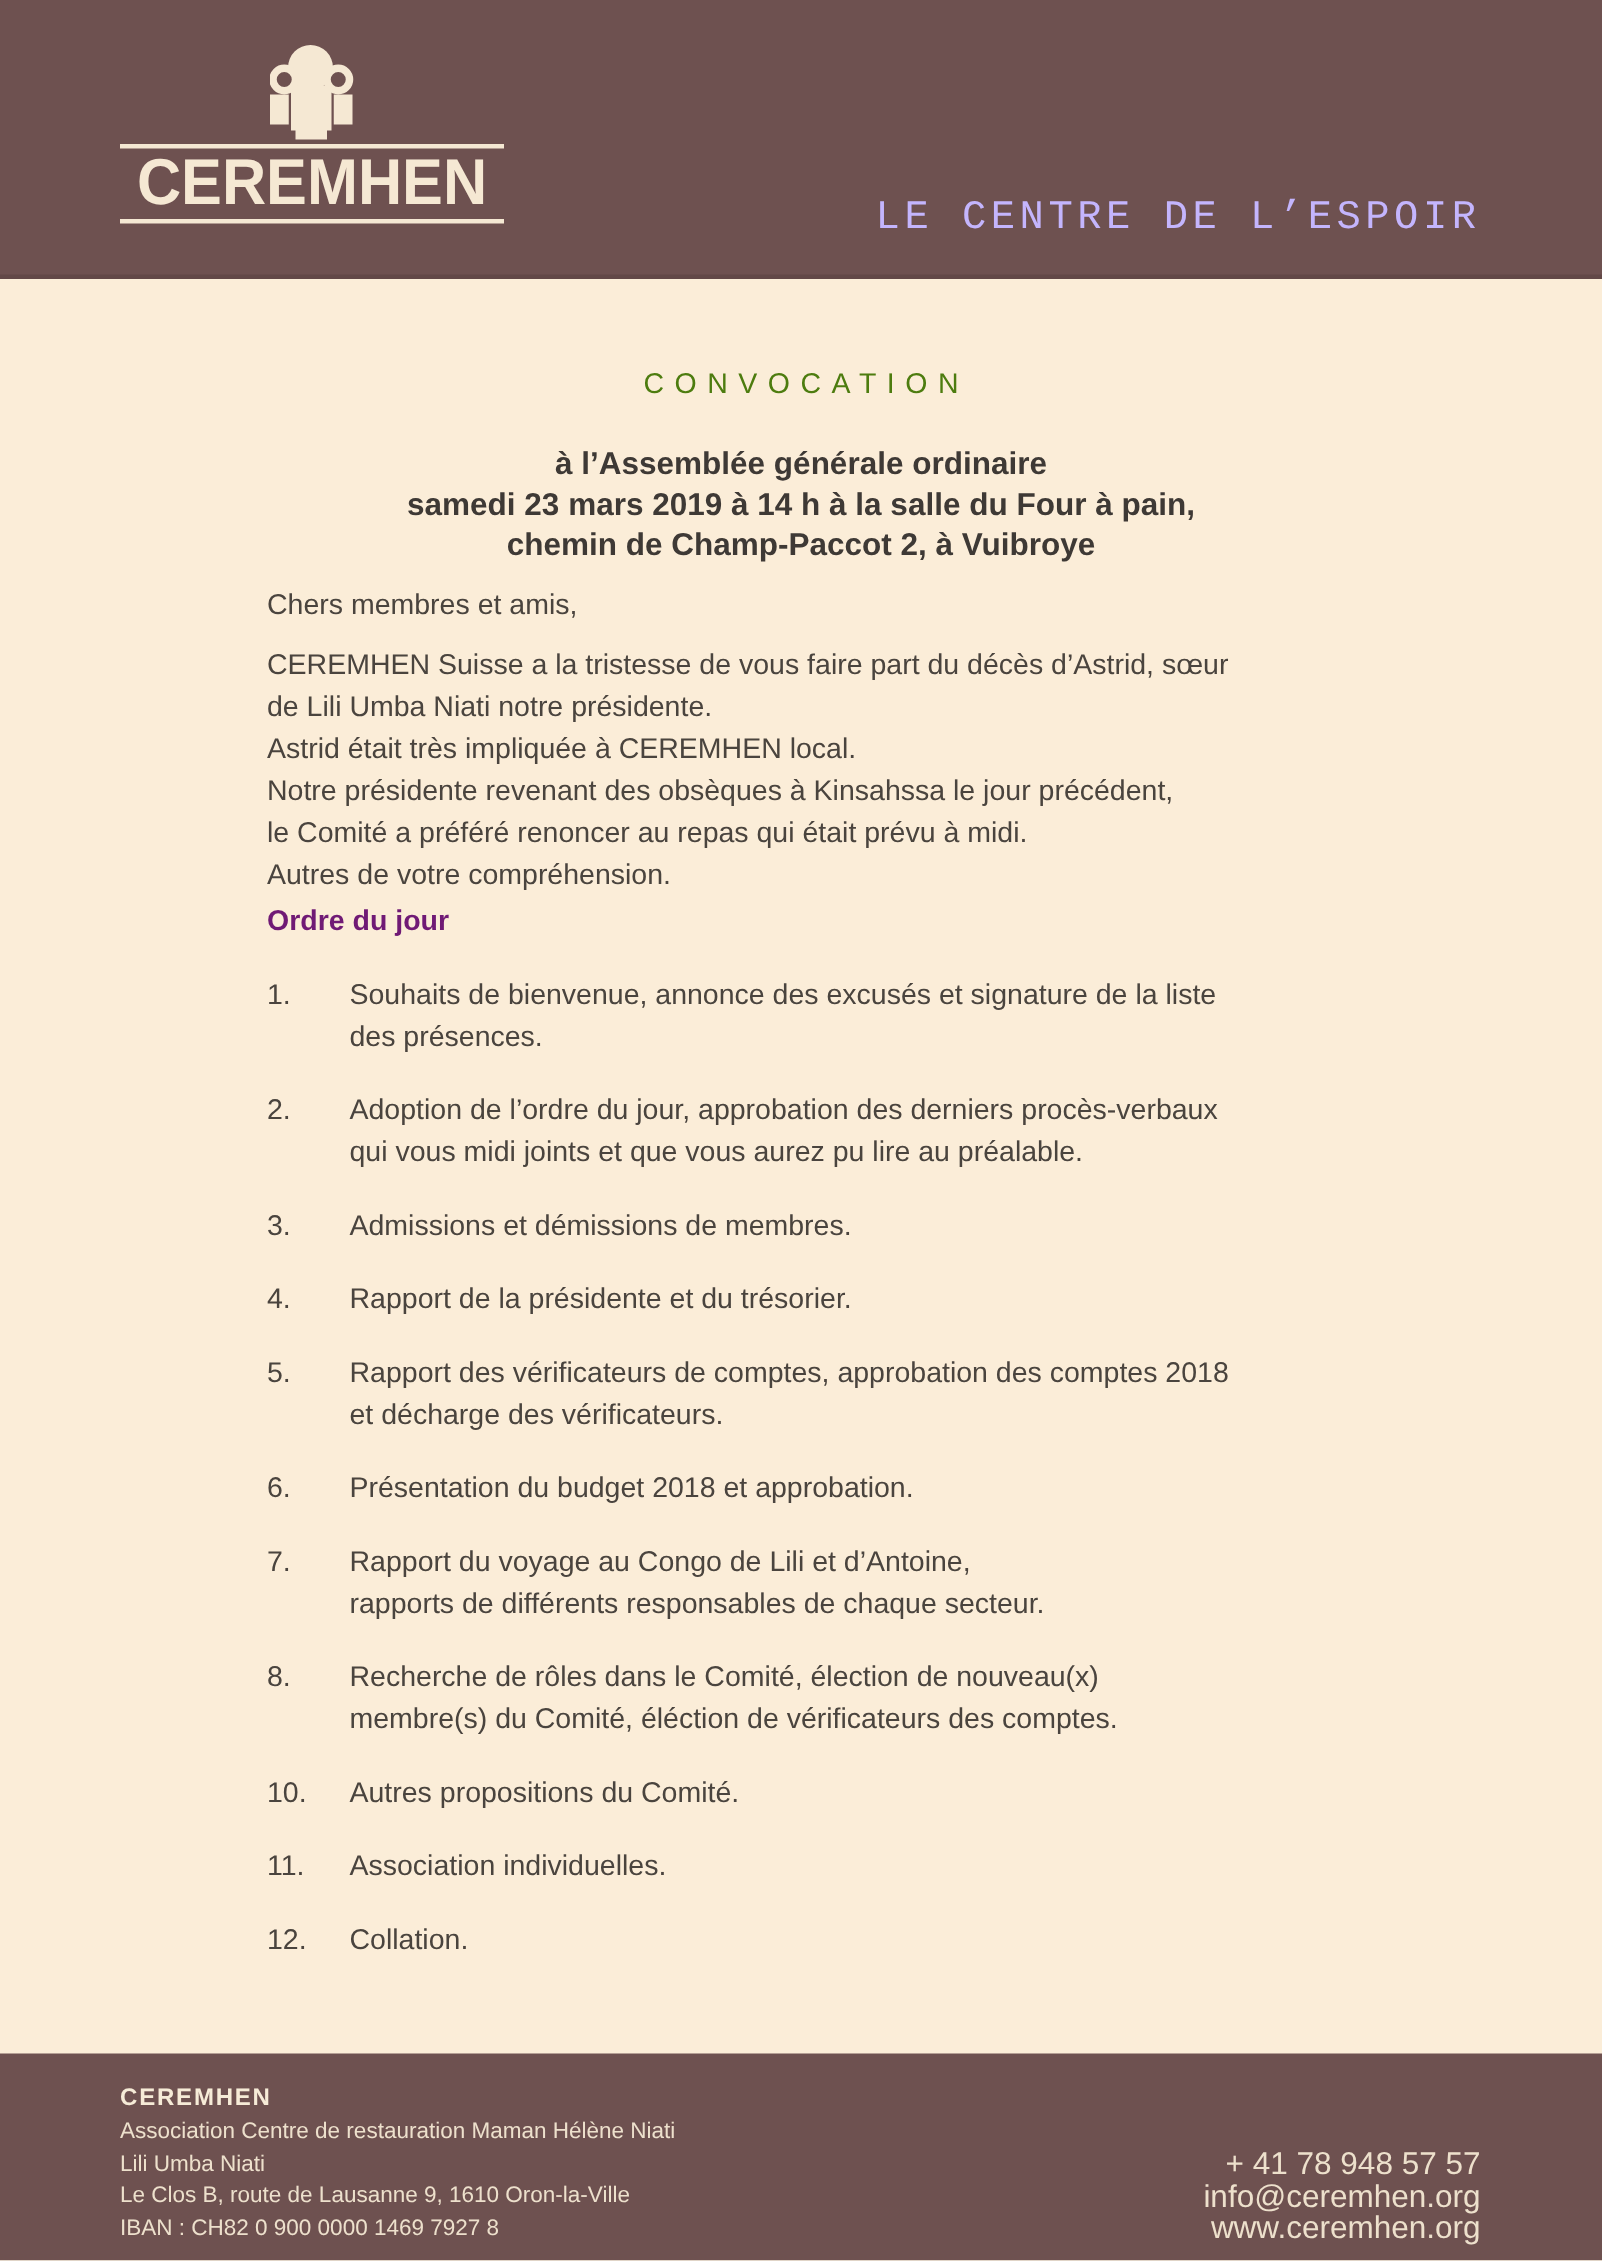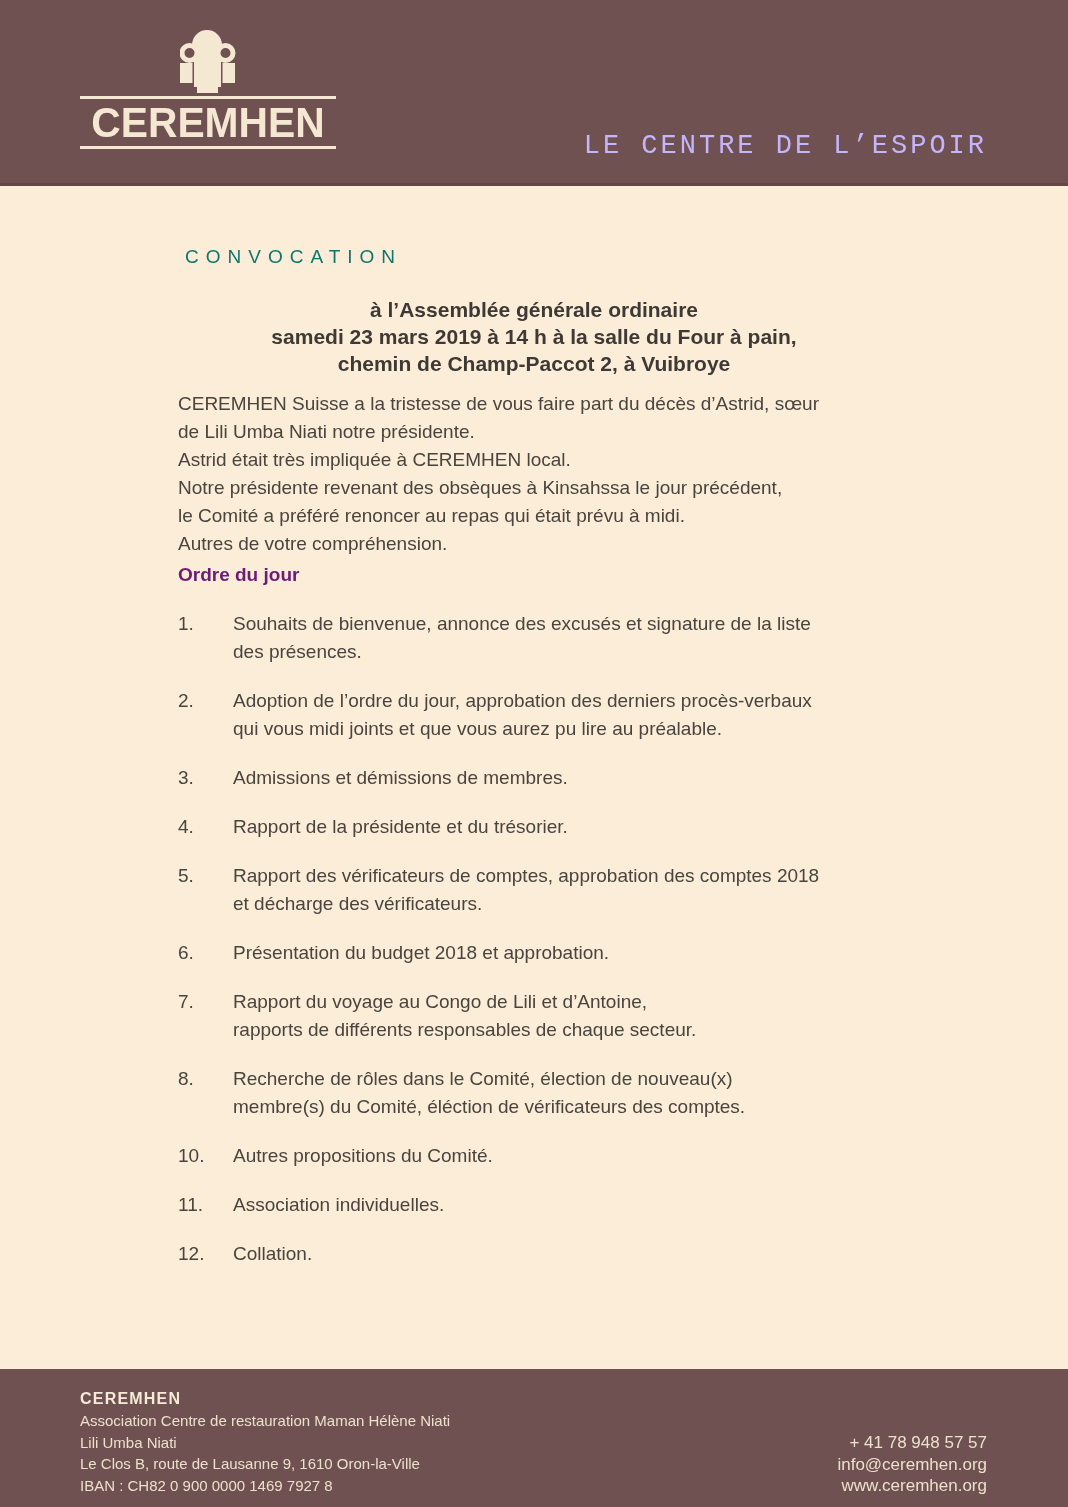--- a/index.html
+++ b/index.html
@@ -61,24 +61,25 @@
   
   .main {
     position: absolute;
     top: 189px; left: 0; right: 0; bottom: 138px;
     padding: 56px 178px 0 178px;
     color: #4A443E;
     font-size: 19px;
     line-height: 28px;
   }
   .convocation-title {
+    text-align: center;
     font-size: 19px;
     line-height: 24px;
     letter-spacing: 7px;
-    color: #0f766e;
+    color: #4d7c0f;
     text-indent: 7px; 
     margin-bottom: 27px;
   }
   .subtitle {
     text-align: center;
     font-weight: 700;
     font-size: 21px;
     line-height: 27px;
     color: #3E3935;
     margin-bottom: 13px;
@@ -121,21 +122,21 @@
     color: #F6EBD7;
     line-height: 22px;
   }
   .footer-left .line {
     font-size: 15px;
     line-height: 21.5px;
   }
   .footer-right {
     margin-top: 44px;
     text-align: right;
-    font-size: 17px;
+    font-size: 21px;
     line-height: 21.5px;
   }
 </style>
 </head>
 <body>
 
 <div class="page">
 
   <div class="header">
     <div class="logo">
@@ -159,20 +160,21 @@
 
   <div class="main">
     <div class="convocation-title" style="letter-spacing:7px;">CONVOCATION</div>
 
     <div class="subtitle">
       <div>à l’Assemblée générale ordinaire</div>
       <div>samedi 23 mars 2019 à 14 h à la salle du Four à pain,</div>
       <div>chemin de Champ-Paccot 2, à Vuibroye</div>
     </div>
 
+    <div class="salutation">Chers membres et amis,</div>
 
     <div class="body-paragraph">
       <div>CEREMHEN Suisse a la tristesse de vous faire part du décès d’Astrid, sœur</div>
       <div>de Lili Umba Niati notre présidente.</div>
       <div>Astrid était très impliquée à CEREMHEN local.</div>
       <div>Notre présidente revenant des obsèques à Kinsahssa le jour précédent,</div>
       <div>le Comité a préféré renoncer au repas qui était prévu à midi.</div>
       <div>Autres de votre compréhension.</div>
     </div>
 

